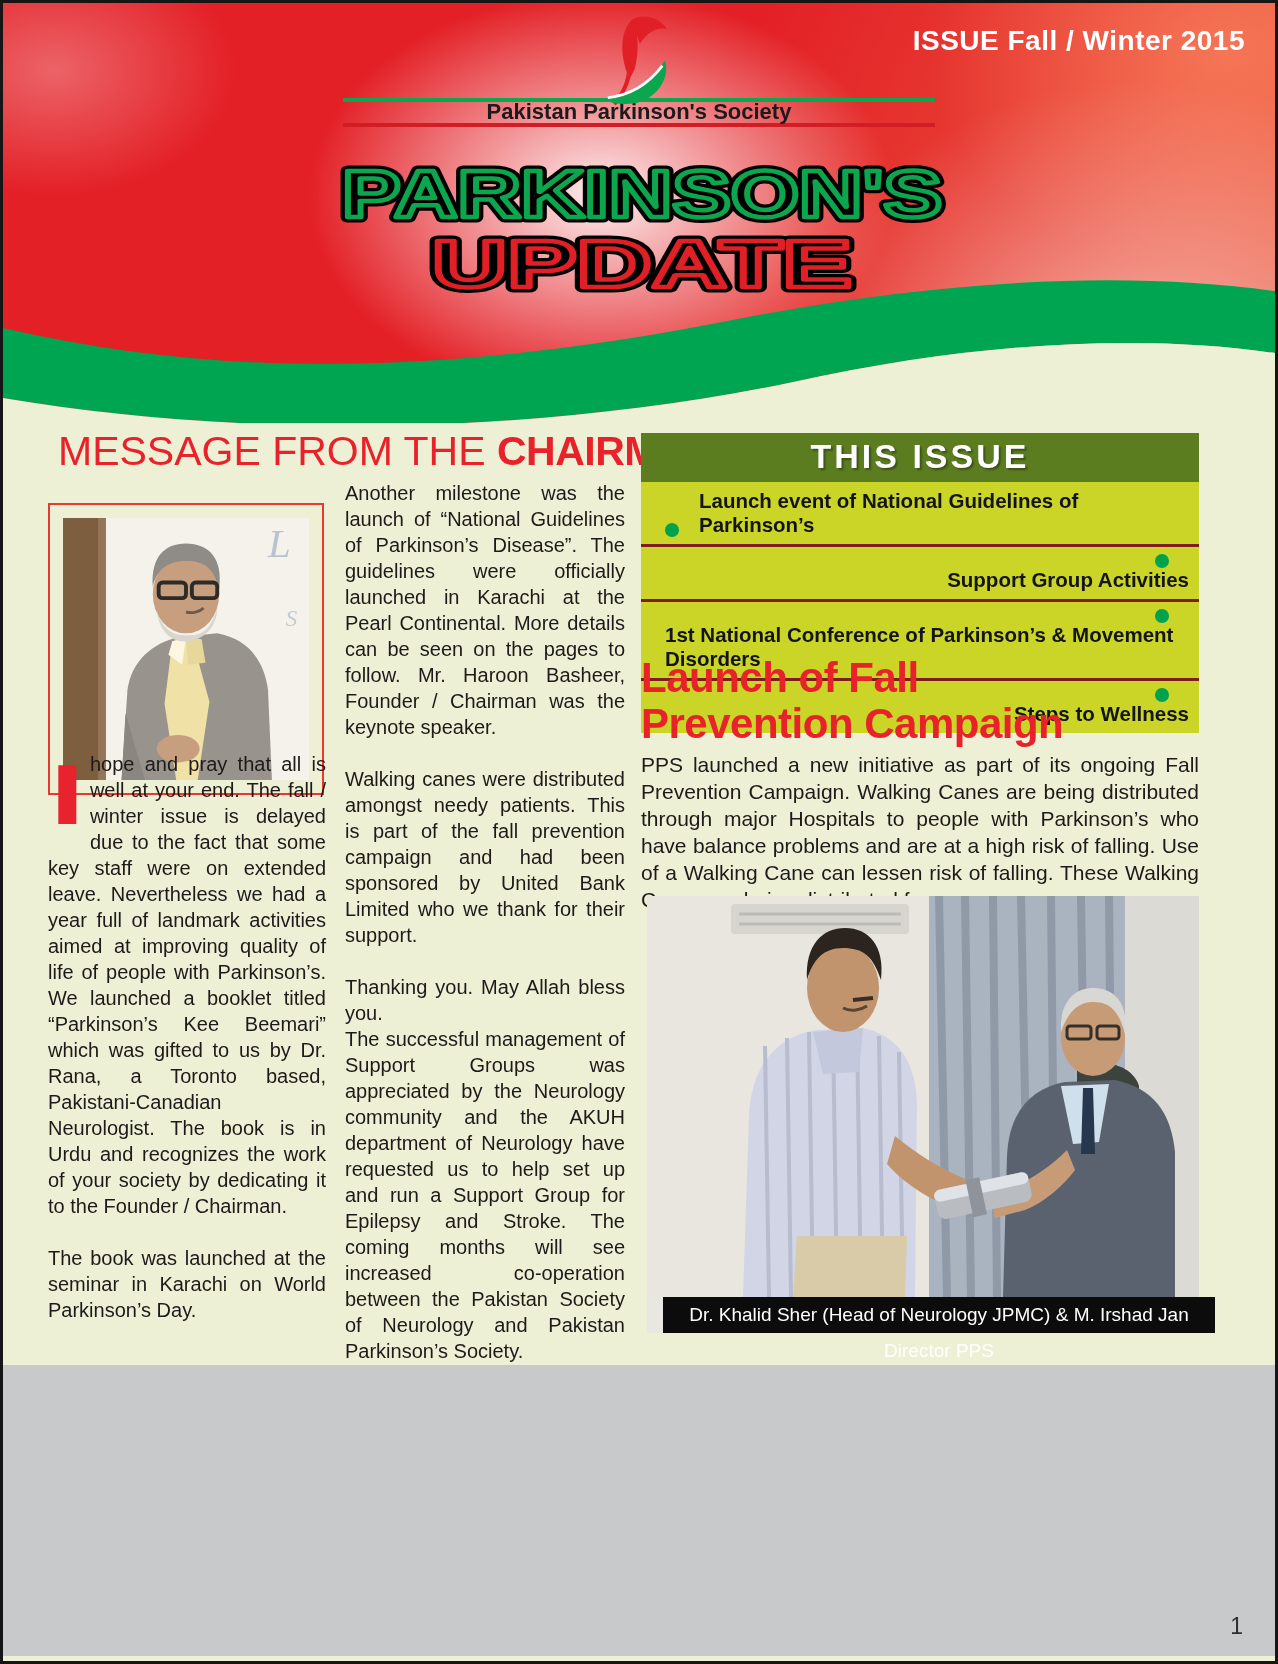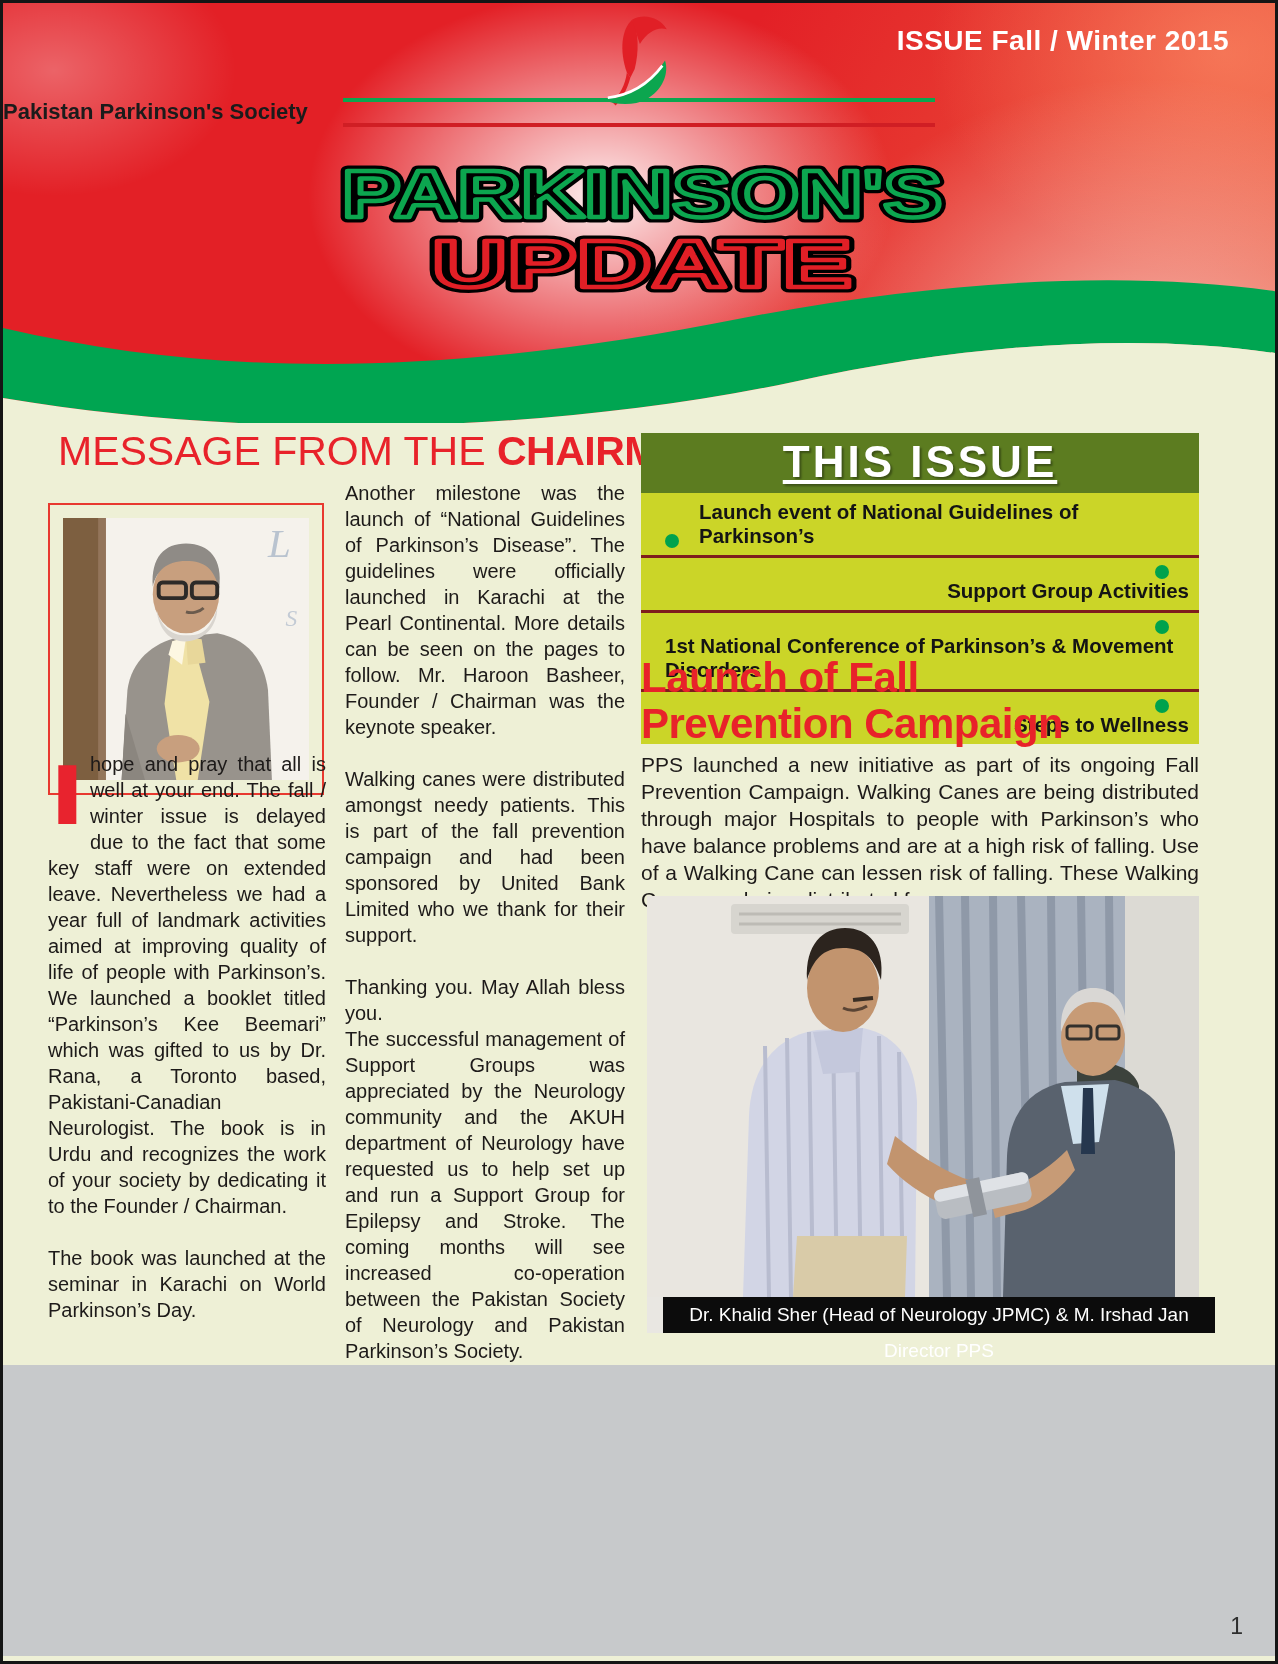--- a/index.html
+++ b/index.html
@@ -7,27 +7,27 @@
         border:3px solid #151515;background:#eef0d6;overflow:hidden;margin:0 auto;}
 
   
   .hdr{position:absolute;left:0;top:0;width:100%;height:420px;overflow:hidden;
     background:
       radial-gradient(ellipse 430px 300px at 47% 46%, rgba(255,255,255,.92), rgba(255,255,255,0) 68%),
       radial-gradient(ellipse 520px 420px at 90% 88%, rgba(255,255,255,.55), rgba(255,255,255,0) 70%),
       radial-gradient(ellipse 260px 180px at 4% 16%, rgba(255,255,255,.30), rgba(255,255,255,0) 70%),
       radial-gradient(ellipse 420px 320px at 96% 12%, rgba(255,150,110,.55), rgba(255,150,110,0) 70%),
       linear-gradient(115deg,#e32026 0%,#e32026 52%,#ea4f3b 86%,#ec6147 100%);}
-  .issue-label{position:absolute;top:22px;right:46px;color:#fff;font-weight:bold;
+  .issue-label{position:absolute;top:22px;right:30px;color:#fff;font-weight:bold;
       font-size:28px;letter-spacing:.5px;}
   .logo-wrap{position:absolute;left:0;top:12px;width:100%;text-align:center;z-index:3;}
   .rule{position:absolute;left:50%;transform:translateX(-50%);width:592px;height:4px;z-index:1;}
   .rule-green{top:95px;background:#0ca64f;}
   .rule-red{top:120px;background:#d01e24;}
-  .org-name{position:absolute;left:0;top:96px;width:100%;z-index:2;
+  .org-name{position:absolute;left:0;top:96px;width:100%;text-align:center;z-index:2;
       font-size:22px;font-weight:bold;color:#1b1b1b;}
   .org-urdu{position:absolute;left:0;top:124px;width:100%;text-align:center;z-index:2;
       font-size:29px;font-weight:bold;color:#141414;direction:rtl;}
   .masthead{position:absolute;left:0;top:152px;width:1278px;height:150px;z-index:2;}
 
   .wave{position:absolute;left:0;top:255px;width:1278px;height:165px;display:block;}
 
   
   .msg-heading{position:absolute;left:55px;top:425px;width:580px;color:#e8222a;
       font-size:41px;white-space:nowrap;}
@@ -43,21 +43,21 @@
   .col p.tight{margin:0;}
   .col1{left:45px;top:748px;width:278px;}
   .col2{left:342px;top:477px;width:280px;}
   .dropcap{float:left;color:#e8232e;font-weight:bold;font-size:86px;line-height:78px;
       transform:scaleX(1.45);transform-origin:left top;margin:4px 16px 0 2px;}
 
   
   .right-col{position:absolute;left:638px;top:430px;width:558px;}
   .issue-box{width:558px;}
   .issue-box-header{background:#5c7c20;color:#fff;text-align:center;font-weight:800;
-      font-size:44px;letter-spacing:3px;padding:4px 0 6px 0;text-shadow:2px 2px 2px rgba(0,0,0,.35);text-decoration:underline;}
+      font-size:34px;letter-spacing:3px;padding:4px 0 6px 0;text-shadow:2px 2px 2px rgba(0,0,0,.35);}
   .issue-list{list-style:none;margin:0;padding:0;background:#cbd528;}
   .issue-list li{display:flex;align-items:flex-end;padding:7px 10px 7px 24px;}
   .issue-list li + li{border-top:3px solid #7f1d1d;flex-direction:column;}
   .issue-dot{width:14px;height:14px;border-radius:50%;background:#00a24d;margin-right:20px;flex:0 0 auto;}
   .issue-item-label{font-weight:bold;font-size:20.5px;color:#141414;}
 
   .launch-heading{position:absolute;left:638px;top:652px;color:#e8222a;font-weight:800;
       font-size:42px;line-height:46px;letter-spacing:-.5px;}
   .launch-body{position:absolute;left:638px;top:748px;width:558px;font-size:21px;
       line-height:27px;color:#1d1a19;text-align:justify;}

